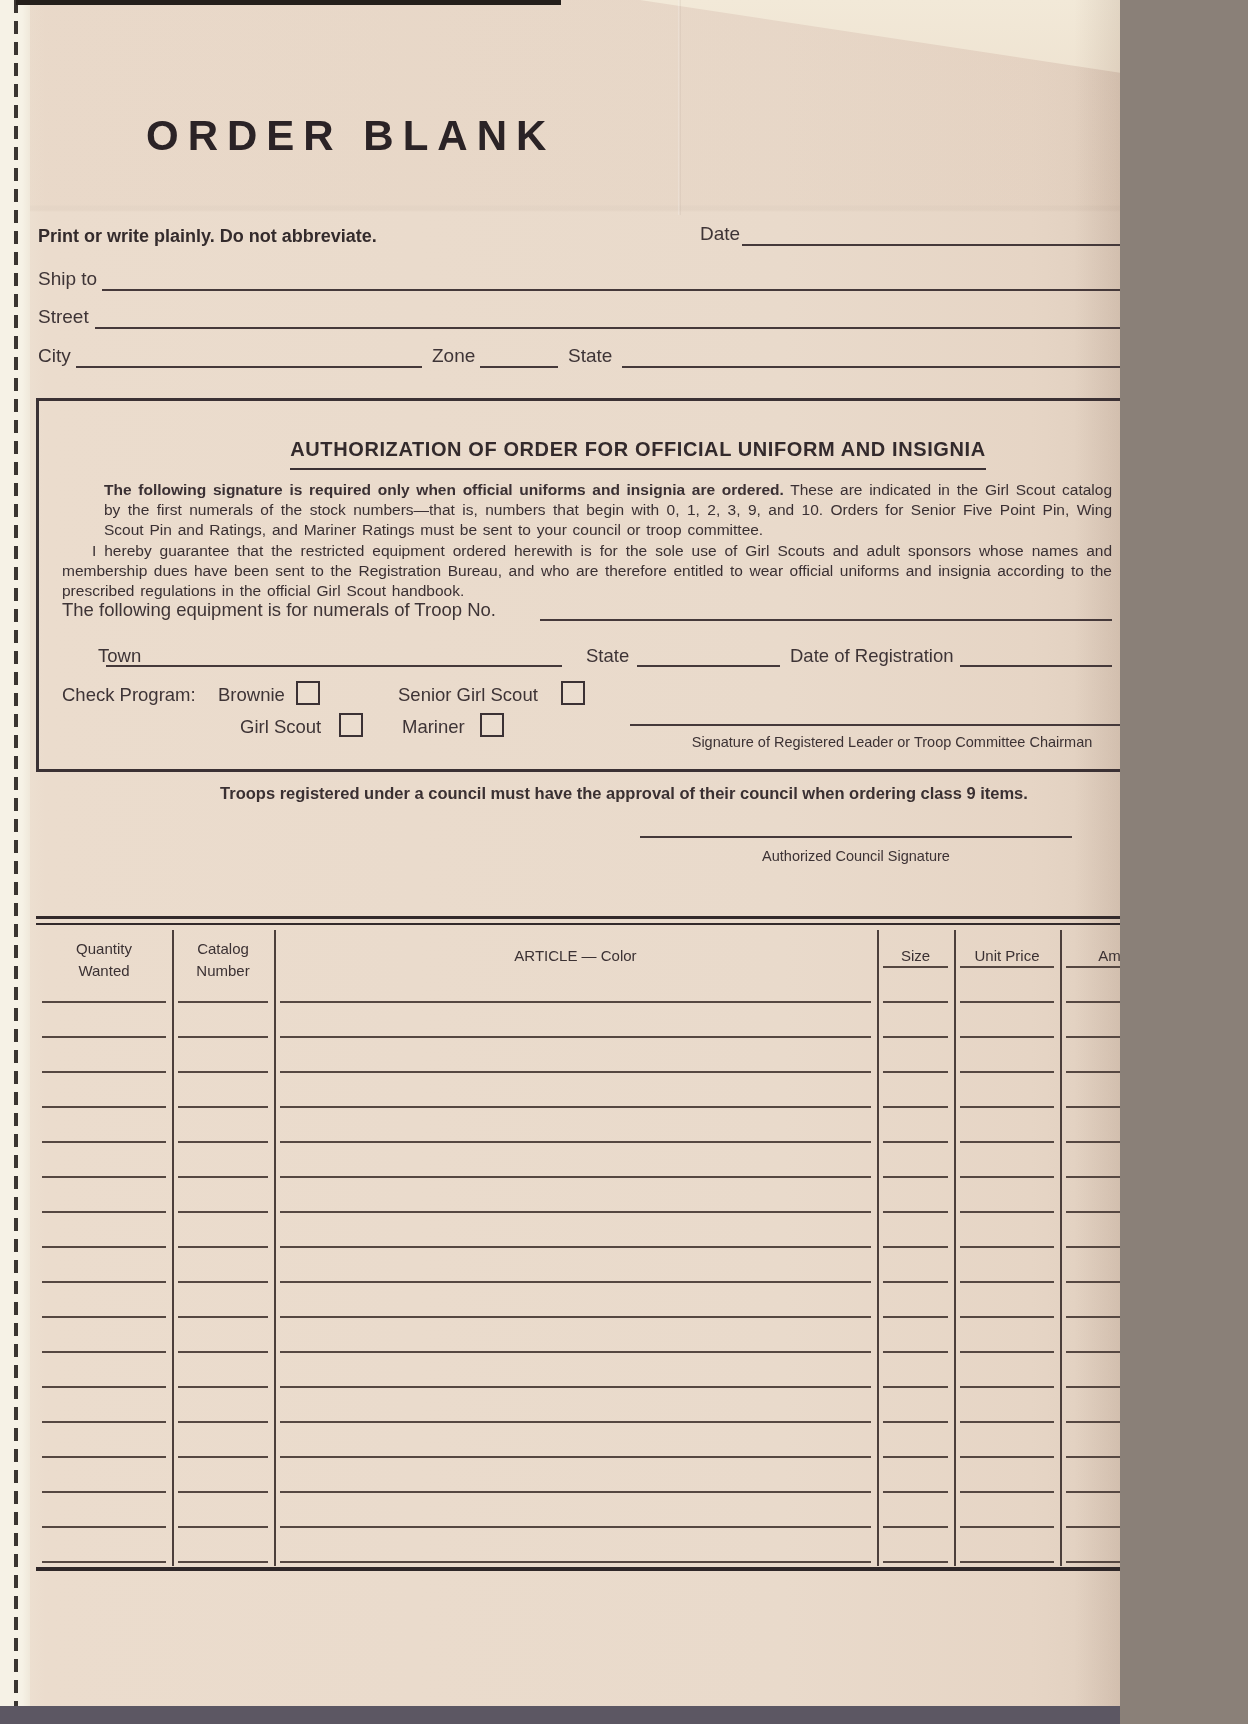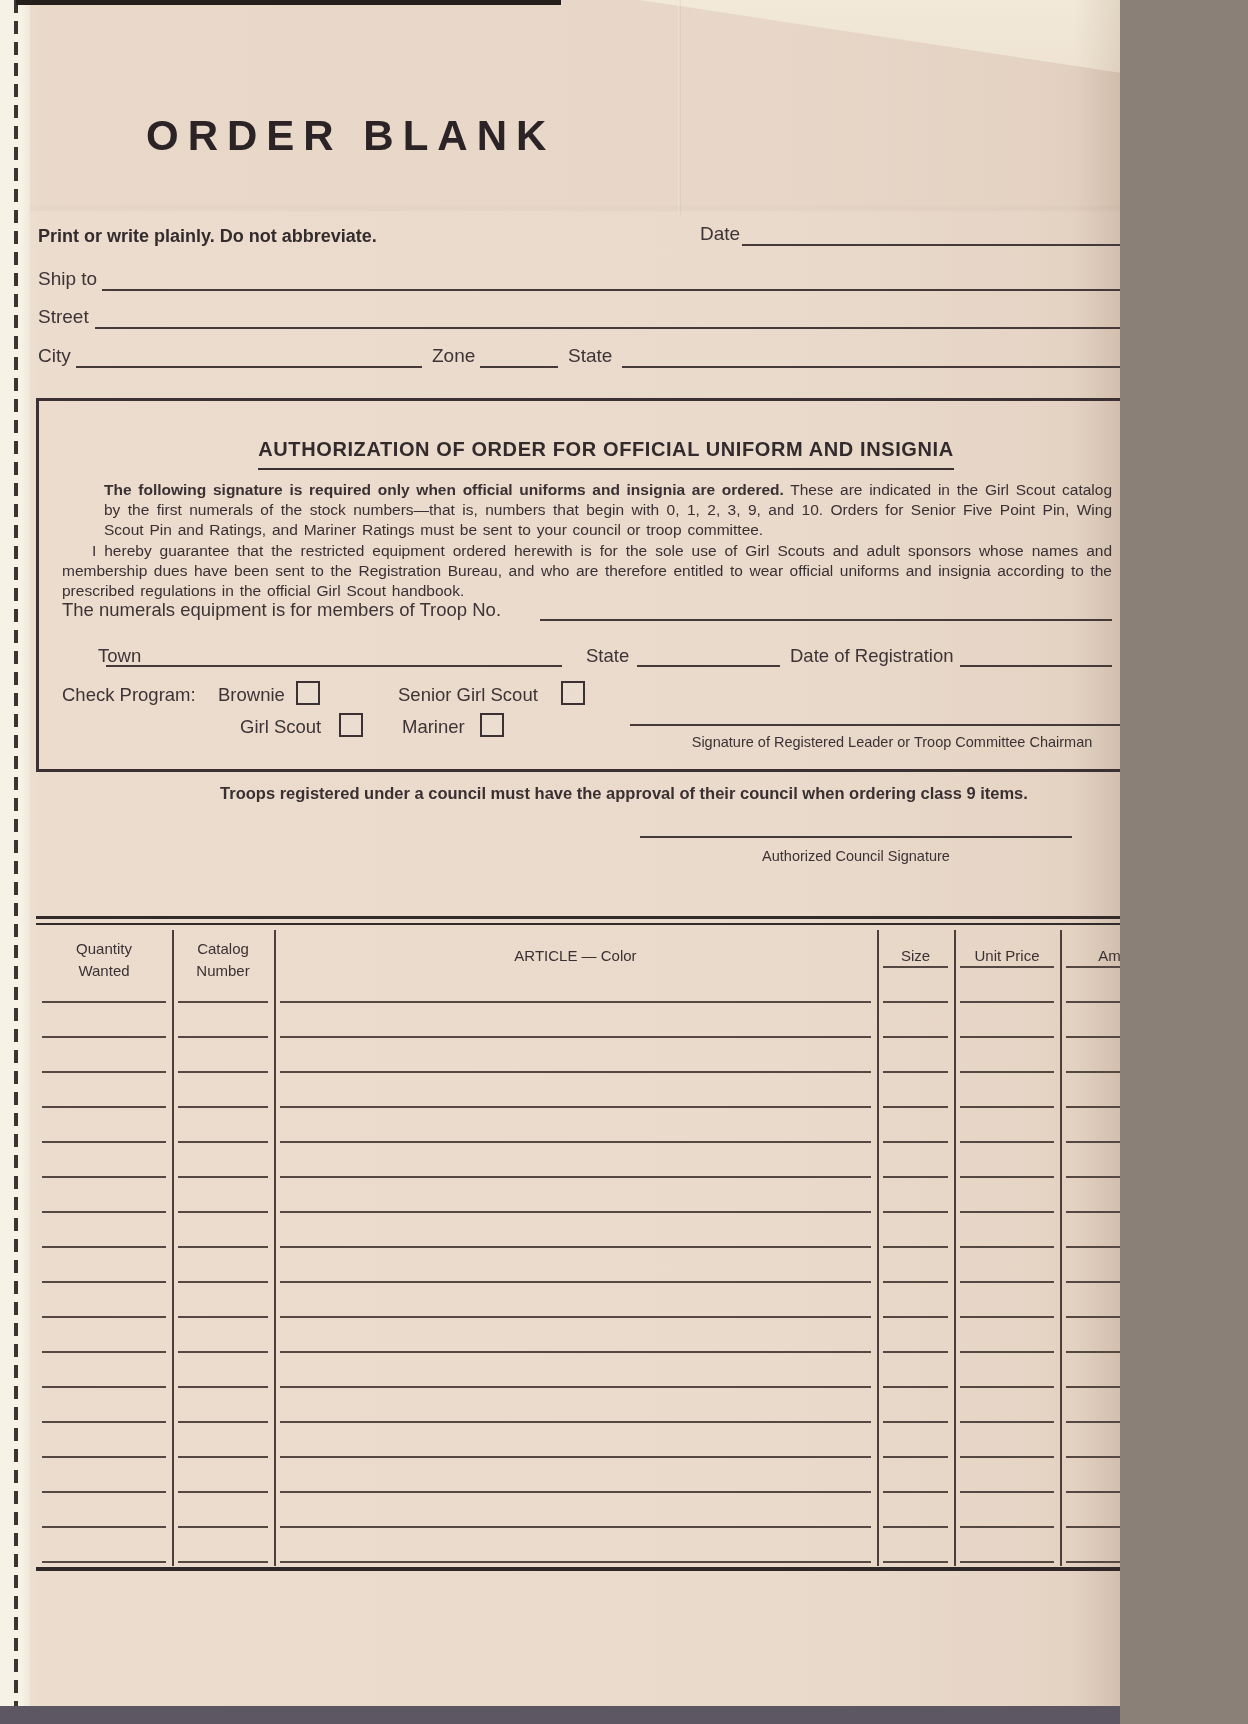--- a/index.html
+++ b/index.html
@@ -19,21 +19,21 @@
   .bottom-strip{left:0;top:1706px;width:1248px;height:18px;background:#5c5763;}
   .crease-v{left:678px;top:0;width:3px;height:215px;background:linear-gradient(90deg,rgba(255,255,255,.28),rgba(120,90,70,.10));}
 
   .title{font-size:42px;font-weight:800;letter-spacing:9px;color:#2b2326;}
   .intro{font-family:"DejaVu Serif",serif;font-style:italic;font-weight:bold;font-size:21px;color:#352b2c;}
   .lbl{font-size:19px;color:#3e3436;}
   .lbl-sm{font-size:18.5px;color:#3e3436;}
   .bold-instr{font-size:18px;font-weight:bold;color:#342b2c;}
   .rule{height:2px;background:#45393a;}
   .auth-box{left:36px;top:398px;width:1134px;height:368px;border:3px solid #3b3134;}
-  .auth-head{left:36px;top:438px;width:1140px;text-align:center;}
+  .auth-head{left:36px;top:438px;width:1140px;text-align:center;padding-left:32px;}
   .auth-head span{display:inline-block;font-size:20px;font-weight:600;letter-spacing:.6px;
       border-bottom:2px solid #3b3134;padding-bottom:7px;color:#332a2c;}
   .para{font-size:15.5px;line-height:19.8px;text-align:justify;color:#3a3033;word-spacing:1.5px;margin:0;}
   .cap{font-size:14.5px;color:#3c3234;text-align:center;}
   .note{font-size:16.5px;color:#3a3032;text-align:center;}
   .please{font-size:17px;font-weight:bold;letter-spacing:.4px;color:#332a2b;}
   .checkbox{width:20px;height:20px;border:2px solid #3b3134;background:rgba(255,255,255,.06);}
   .th{font-size:15px;color:#3b3133;text-align:center;line-height:22px;}
   .tbl-line{position:absolute;height:2px;background:#554741;}
   .tbl-v{position:absolute;width:2px;top:930px;height:636px;background:#4c3f3b;}
@@ -76,21 +76,21 @@
   <div class="abs auth-box"></div>
   <div class="abs auth-head">
     <span>AUTHORIZATION OF ORDER FOR OFFICIAL UNIFORM AND INSIGNIA</span>
   </div>
 
   <p class="abs para" style="left:104px;top:480px;width:1008px;">
     <b>The following signature is required only when official uniforms and insignia are ordered.</b><span> These are indicated in the Girl Scout catalog by the first numerals of the stock numbers—that is, numbers that begin with 0, 1, 2, 3, 9, and 10. Orders for Senior Five Point Pin, Wing Scout Pin and Ratings, and Mariner Ratings must be sent to your council or troop committee.</span>
   </p>
   <p class="abs para" style="left:62px;top:541px;width:1050px;text-indent:30px;">I hereby guarantee that the restricted equipment ordered herewith is for the sole use of Girl Scouts and adult sponsors whose names and membership dues have been sent to the Registration Bureau, and who are therefore entitled to wear official uniforms and insignia according to the prescribed regulations in the official Girl Scout handbook.</p>
 
-  <div class="abs lbl-sm" style="left:62px;top:599px;">The numerals equipment is for members of Troop No.</div>
+  <div class="abs lbl-sm" style="left:62px;top:599px;">The following equipment is for numerals of Troop No.</div>
   <div class="abs rule" style="left:540px;top:619px;width:572px;"></div>
 
   <div class="abs lbl-sm" style="left:62px;top:645px;margin-left:36px;">Town</div>
   <div class="abs rule" style="left:106px;top:665px;width:456px;"></div>
   <div class="abs lbl-sm" style="left:586px;top:645px;">State</div>
   <div class="abs rule" style="left:637px;top:665px;width:143px;"></div>
   <div class="abs lbl-sm" style="left:790px;top:645px;">Date of Registration</div>
   <div class="abs rule" style="left:960px;top:665px;width:152px;"></div>
 
   <div class="abs lbl-sm" style="left:62px;top:684px;">Check Program:</div>

